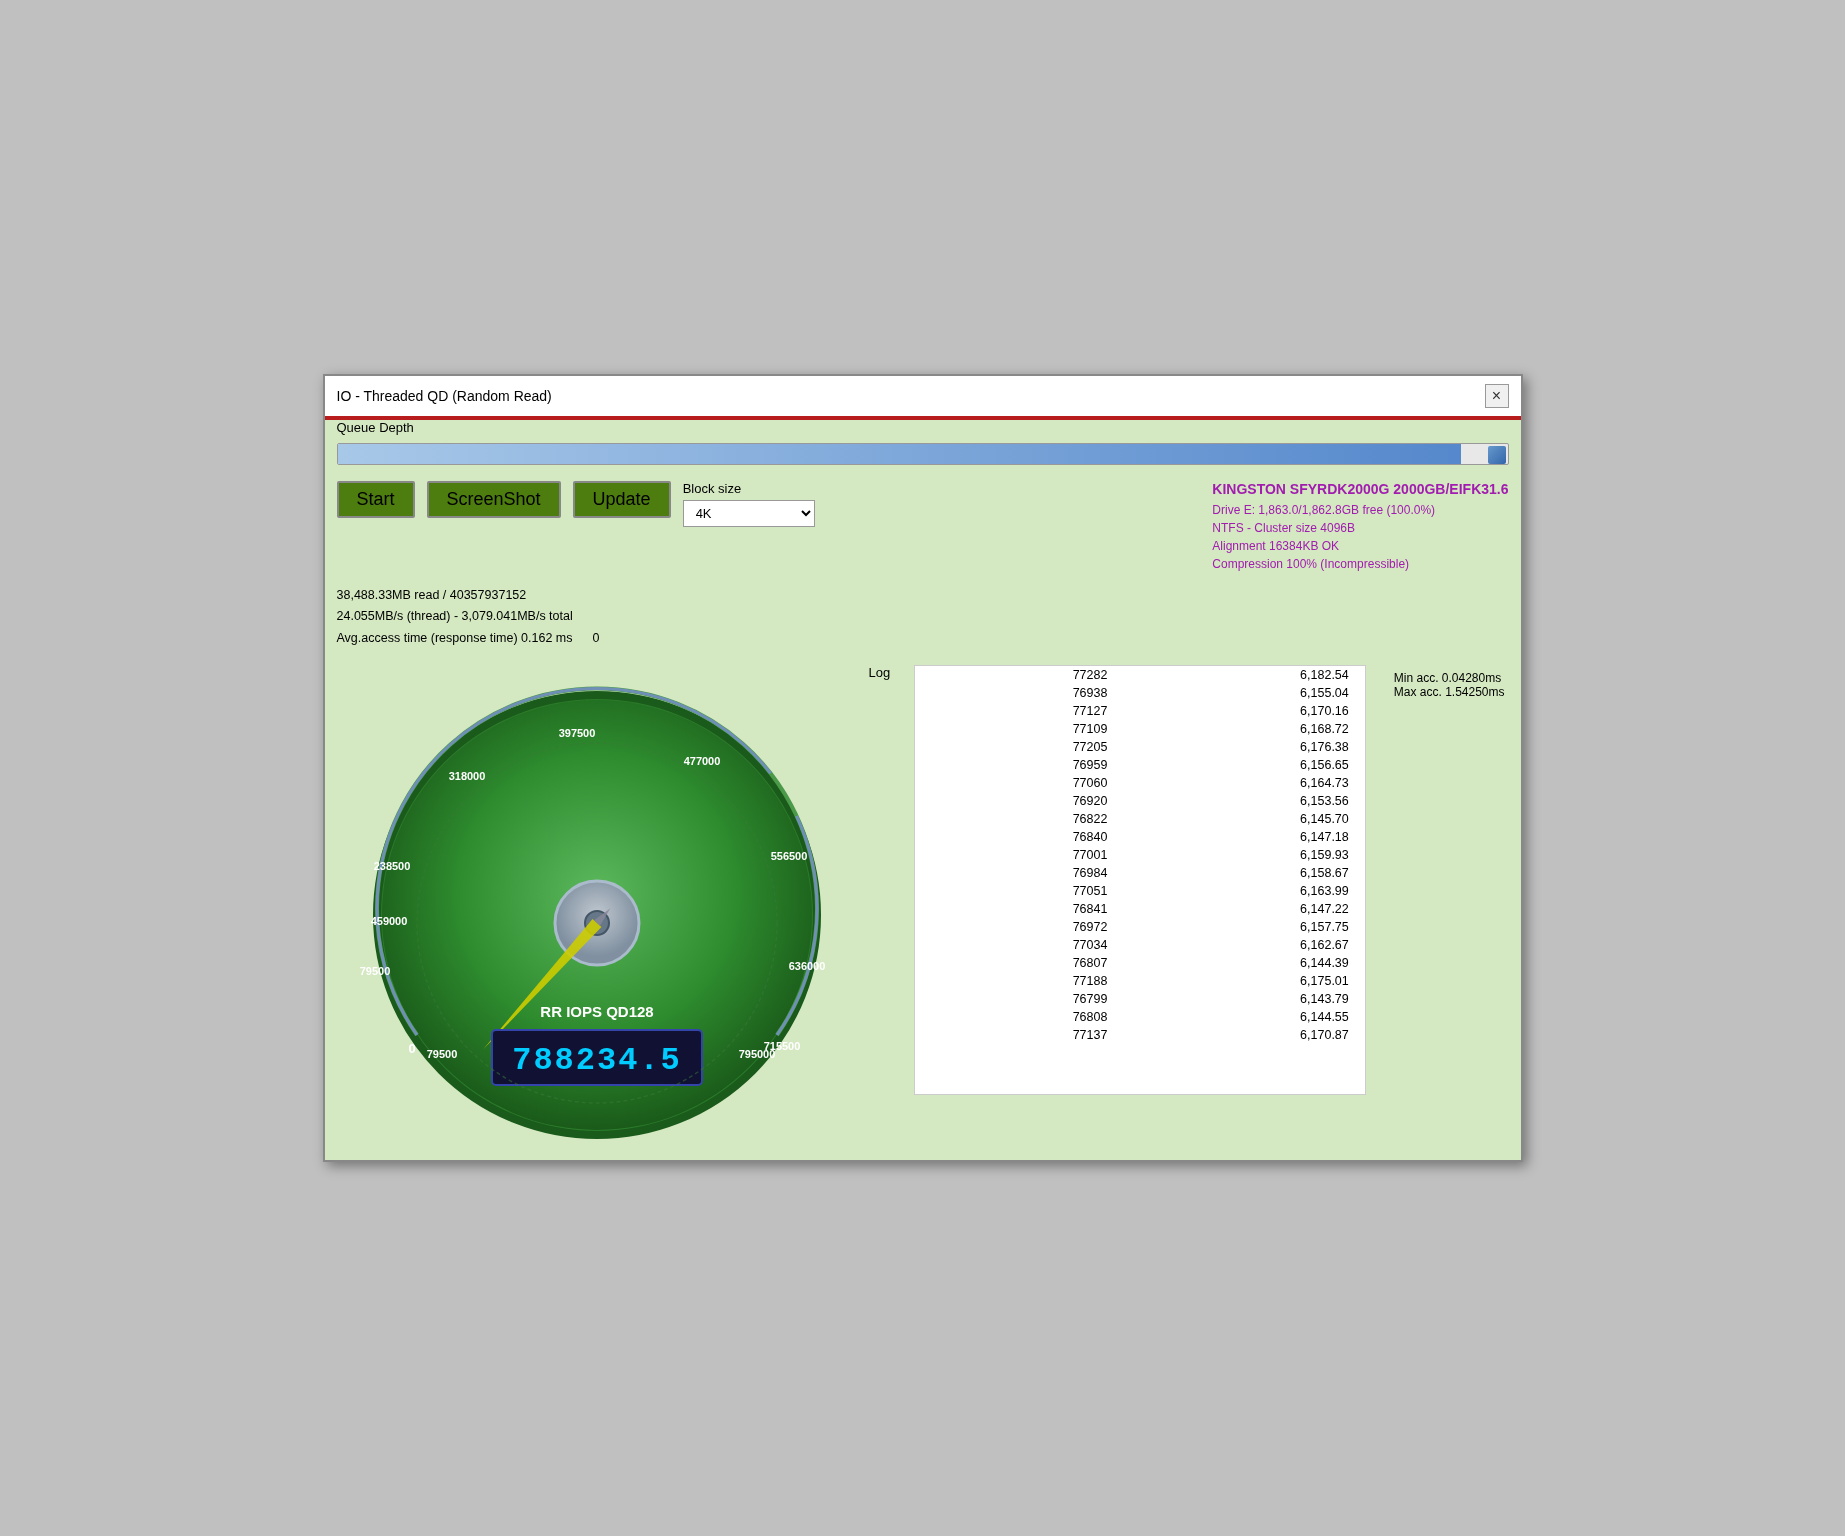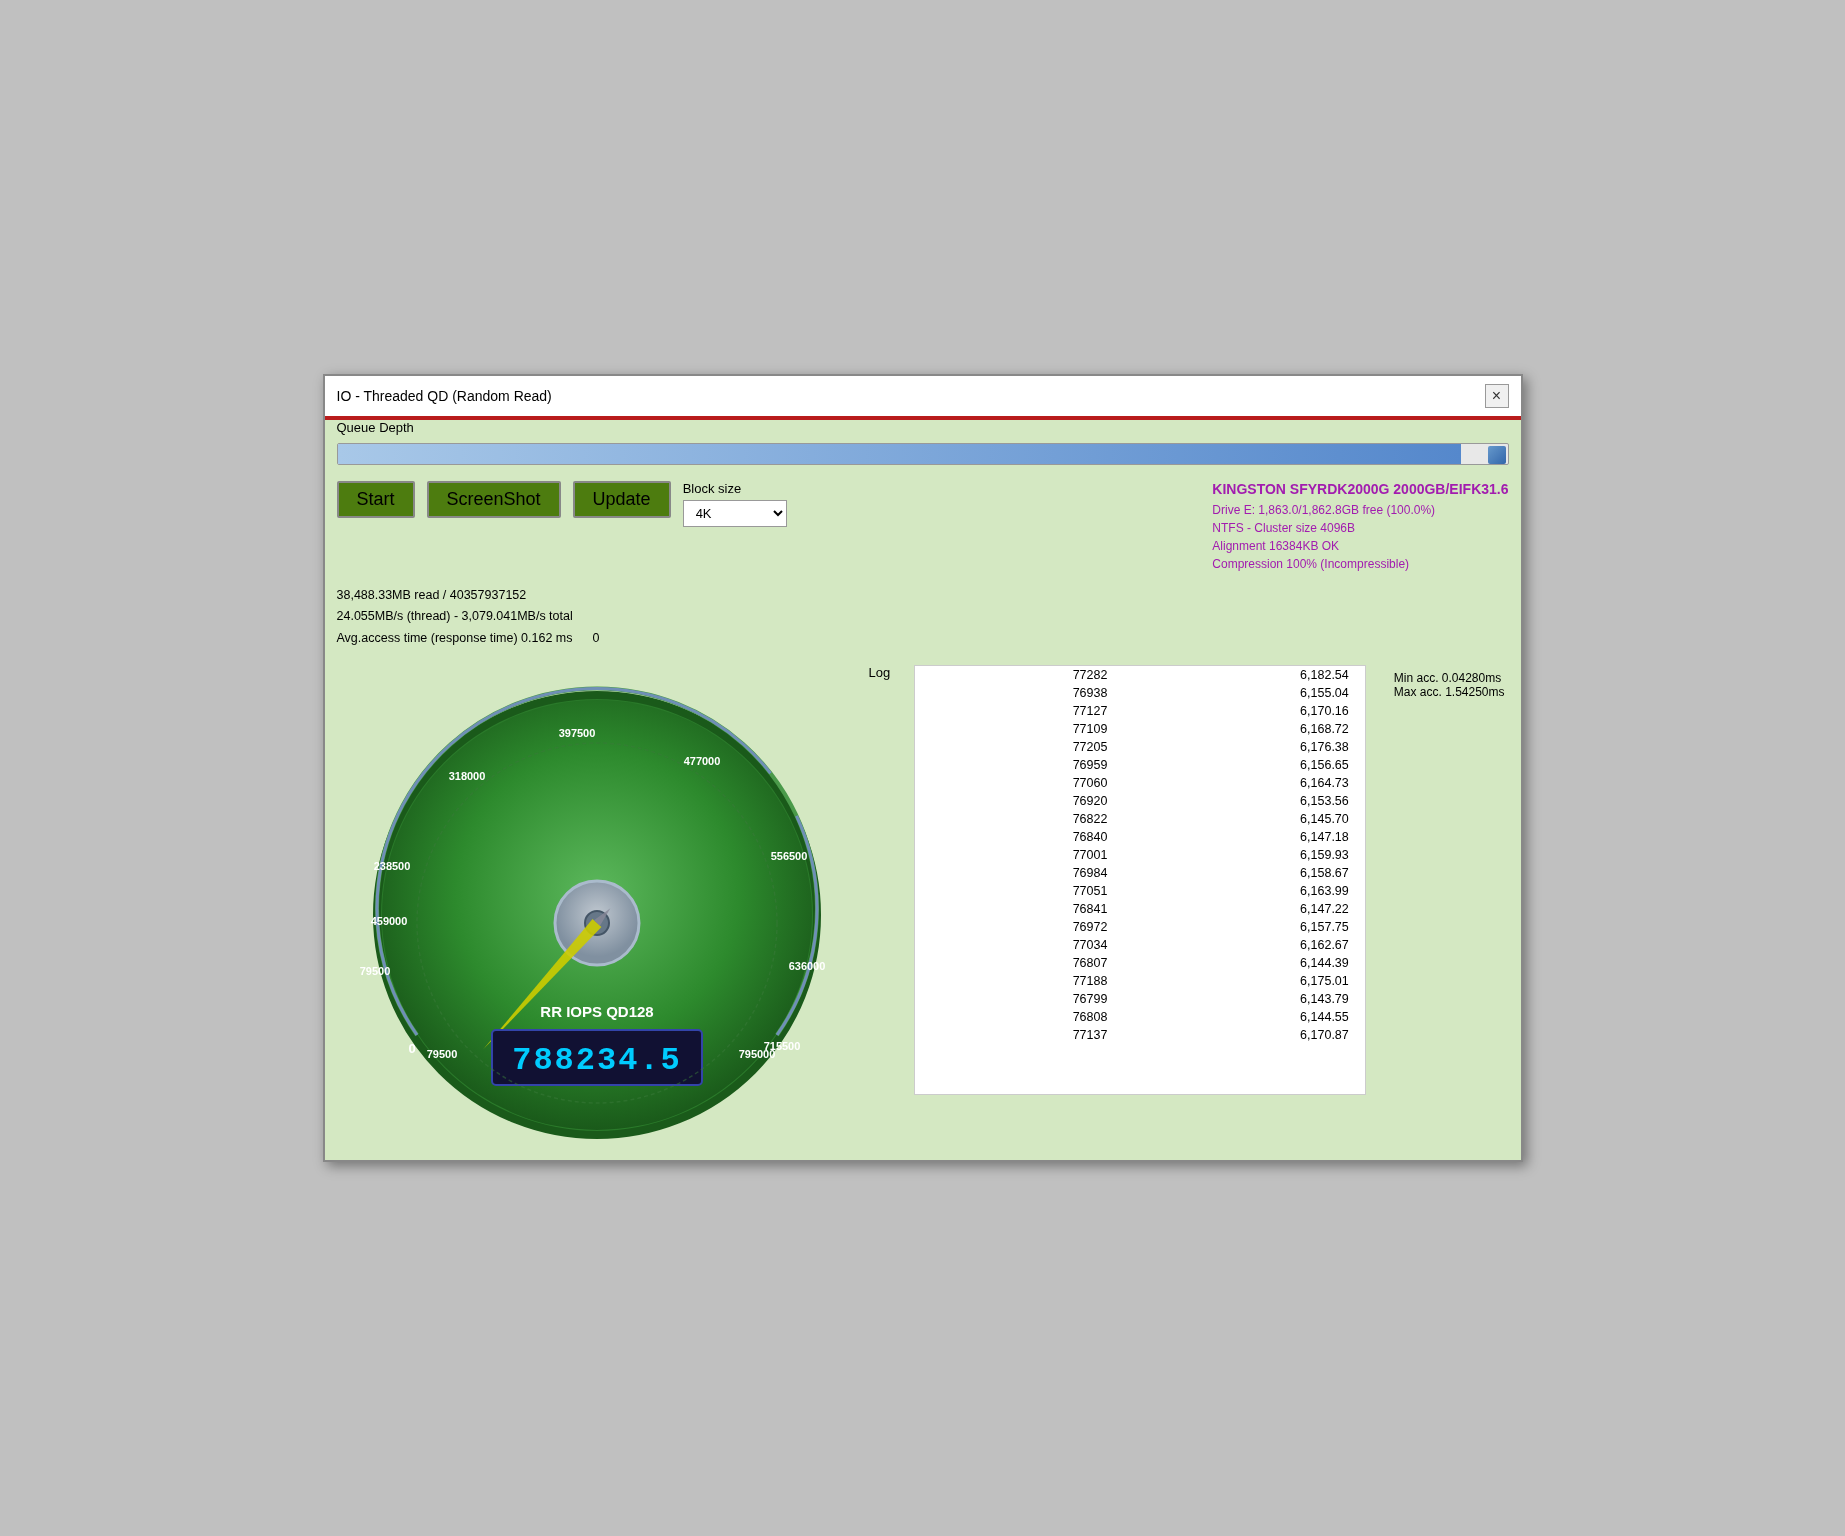--- a/index.html
+++ b/index.html
@@ -99,21 +99,21 @@
       display: flex;
       flex-direction: column;
       align-items: flex-start;
       gap: 4px;
     }
     .block-size-label {
       font-size: 13px;
       color: #000;
     }
     .block-size-select {
-      width: 104px;
+      width: 132px;
       padding: 4px 8px;
       border: 1px solid #999;
       background: white;
       font-size: 13px;
       cursor: pointer;
     }
 
     .drive-info {
       margin-left: auto;
       text-align: left;

